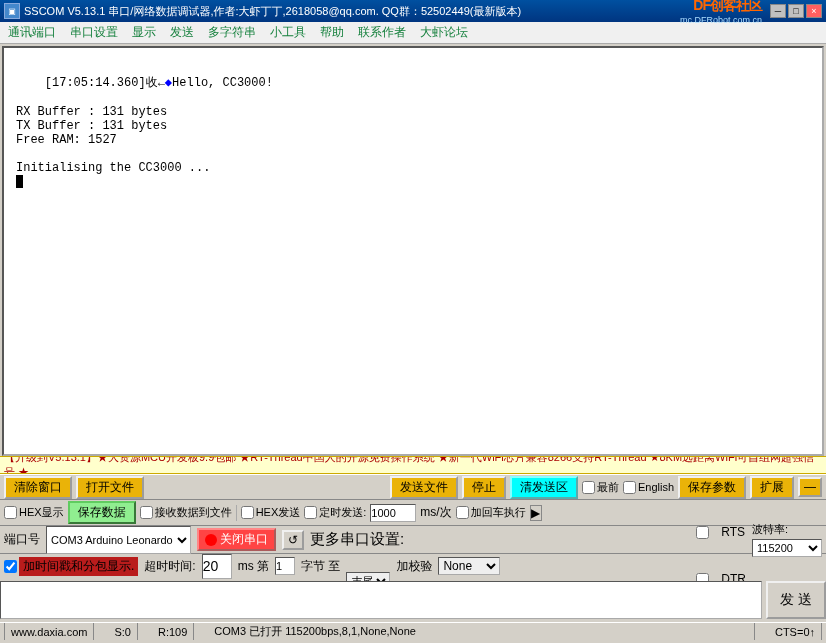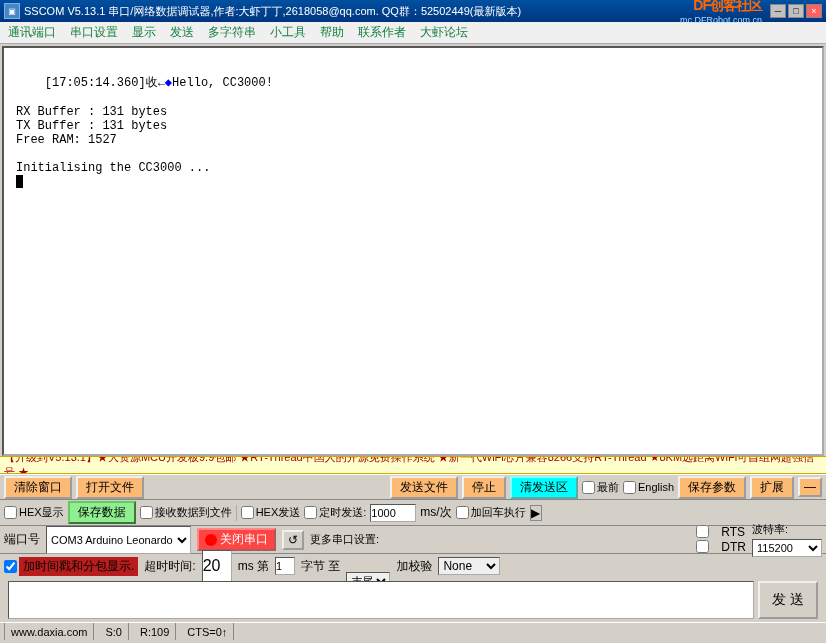--- a/index.html
+++ b/index.html
@@ -113,21 +113,21 @@
       background: #d4d0c8;
       border-top: 1px solid #fff;
       border-bottom: 1px solid #888;
       display: flex;
       align-items: center;
       height: 26px;
       padding: 2px 4px;
       gap: 4px;
     }
     .tb-btn {
-      background: #fdba74;
+      background: #eab308;
       border: 2px outset #f0f0f0;
       padding: 1px 8px;
       font-size: 12px;
       cursor: pointer;
       white-space: nowrap;
     }
     .spacer { flex: 1; }
     .tb-btn-cyan {
       background: #00ffff;
       border: 2px outset #88ffff;
@@ -204,21 +204,21 @@
       font-size: 12px;
       padding: 1px 4px;
     }
 
     
     #send-area {
       background: #d4d0c8;
       display: flex;
       align-items: center;
       height: 44px;
-      padding: 2px 8px;
+      padding: 2px 0;
       gap: 4px;
     }
     #send-input {
       flex: 1;
       height: 38px;
       border: 1px inset #aaa;
       background: white;
       font-size: 12px;
       padding: 2px 4px;
       resize: none;
@@ -226,21 +226,21 @@
     .send-btn {
       background: #d4d0c8;
       border: 2px outset #f0f0f0;
       width: 60px;
       height: 38px;
       font-size: 14px;
       cursor: pointer;
       color: #000;
     }
     .check-row {
-      display: flex; align-items: flex-start; gap: 12px;
+      display: flex; align-items: flex-end; gap: 12px; margin-top: 32px;
     }
     .baud-col {
       display: flex;
       flex-direction: column;
       gap: 2px;
       font-size: 11px;
     }
     .baud-label { font-size: 11px; }
     .baud-select {
       height: 18px;
@@ -251,21 +251,21 @@
     }
 
     
     #status-bar {
       background: #d4d0c8;
       border-top: 1px solid #fff;
       display: flex;
       align-items: center;
       height: 18px;
       padding: 0 4px;
-      gap: 5px;
+      gap: 14px;
       font-size: 11px;
     }
     .status-cell {
       border-right: 1px solid #888;
       padding: 0 6px;
       height: 100%;
       display: flex;
       align-items: center;
       white-space: nowrap;
     }
@@ -398,21 +398,21 @@
 <div id="toolbar3">
   <span class="port-label">端口号</span>
   <select class="port-select">
     <option>COM3 Arduino Leonardo</option>
   </select>
   <button class="close-btn">
     <span style="display:inline-block;width:12px;height:12px;background:#ff0000;border-radius:50%;"></span>
     <span>关闭串口</span>
   </button>
   <button class="refresh-btn">↺</button>
-  <span style="font-size:11px;">更多串口设置:</span>
+  <span style="font-size:15px;">更多串口设置:</span>
   <div style="flex:1;"></div>
   <div style="display:flex;flex-direction:column;gap:1px;">
     <div class="check-row">
       <input type="checkbox" style="">
       <span>RTS</span>
     </div>
     <div class="check-row">
       <input type="checkbox" style="">
       <span>DTR</span>
     </div>
@@ -427,21 +427,21 @@
     </select>
   </div>
 </div>
 
 <div id="toolbar4">
   <div class="tb-checkbox-row">
     <input type="checkbox" checked="" style="">
     <span class="yellow-highlight">加时间戳和分包显示.</span>
   </div>
   <span>超时时间:</span>
-  <input type="text" style="width: 30px; height: 32px; font-size: 16px; border: 1px inset rgb(170, 170, 170);" value="20">
+  <input type="text" style="width: 30px; height: 25px; font-size: 14px; border: 1px inset rgb(170, 170, 170);" value="20">
   <span>ms 第</span>
   <input type="text" style="width: 20px; height: 18px; font-size: 11px; border: 1px inset rgb(170, 170, 170);" value="1">
   <span>字节 至</span>
   <select style="height:18px;font-size:11px;border:1px inset #aaa;margin-top:29px;">
     <option>末尾</option>
   </select>
   <span>加校验</span>
   <select style="height:18px;font-size:12px;border:1px inset #aaa;min-width:60px;">
     <option>None</option>
     <option>CRC16</option>
@@ -457,16 +457,19 @@
 <div id="status-bar">
   <div class="status-cell">
     <span>www.daxia.com</span>
   </div>
   <div class="status-cell">
     <span>S:0</span>
   </div>
   <div class="status-cell">
     <span>R:109</span>
   </div>
+  <div class="status-cell" style="flex:1;">
+    <span>COM3 已打开  115200bps,8,1,None,None</span>
+  </div>
   <div class="status-cell">
     <span>CTS=0↑</span>
   </div>
 </div>
 
 </body></html>

